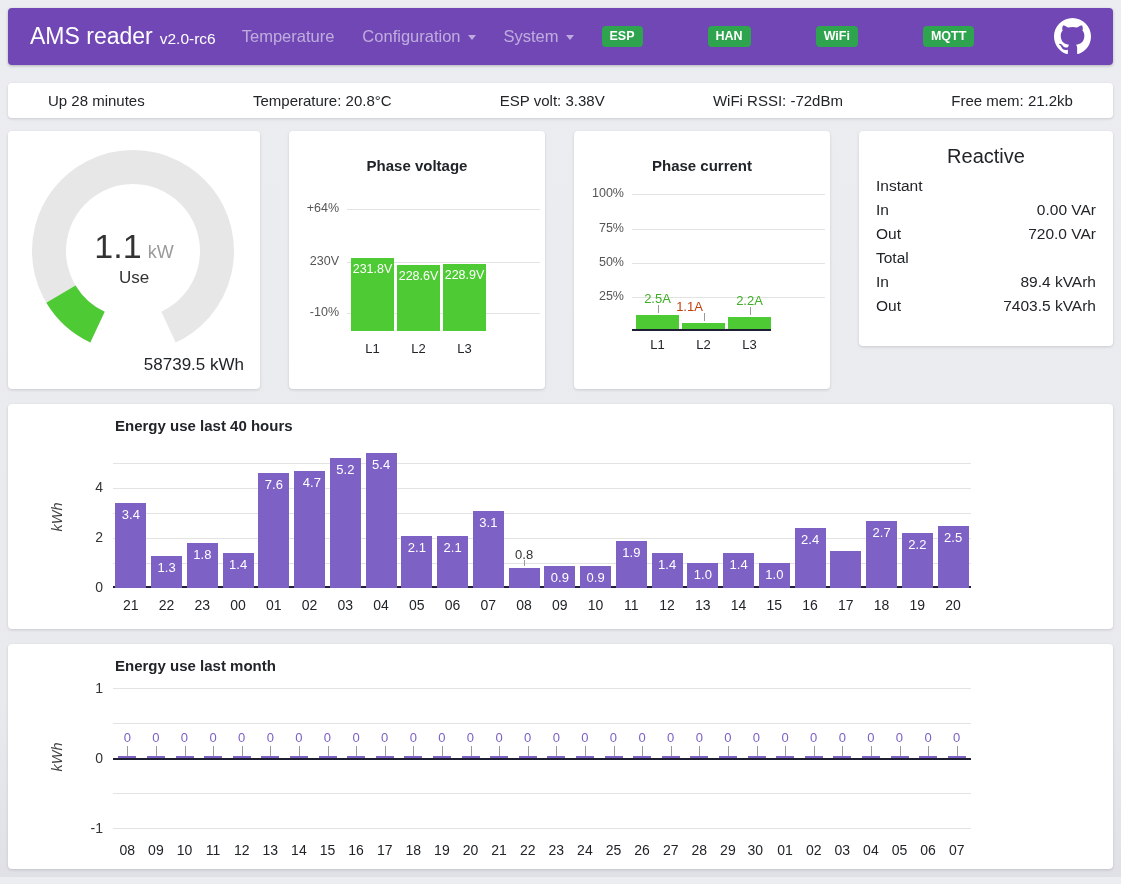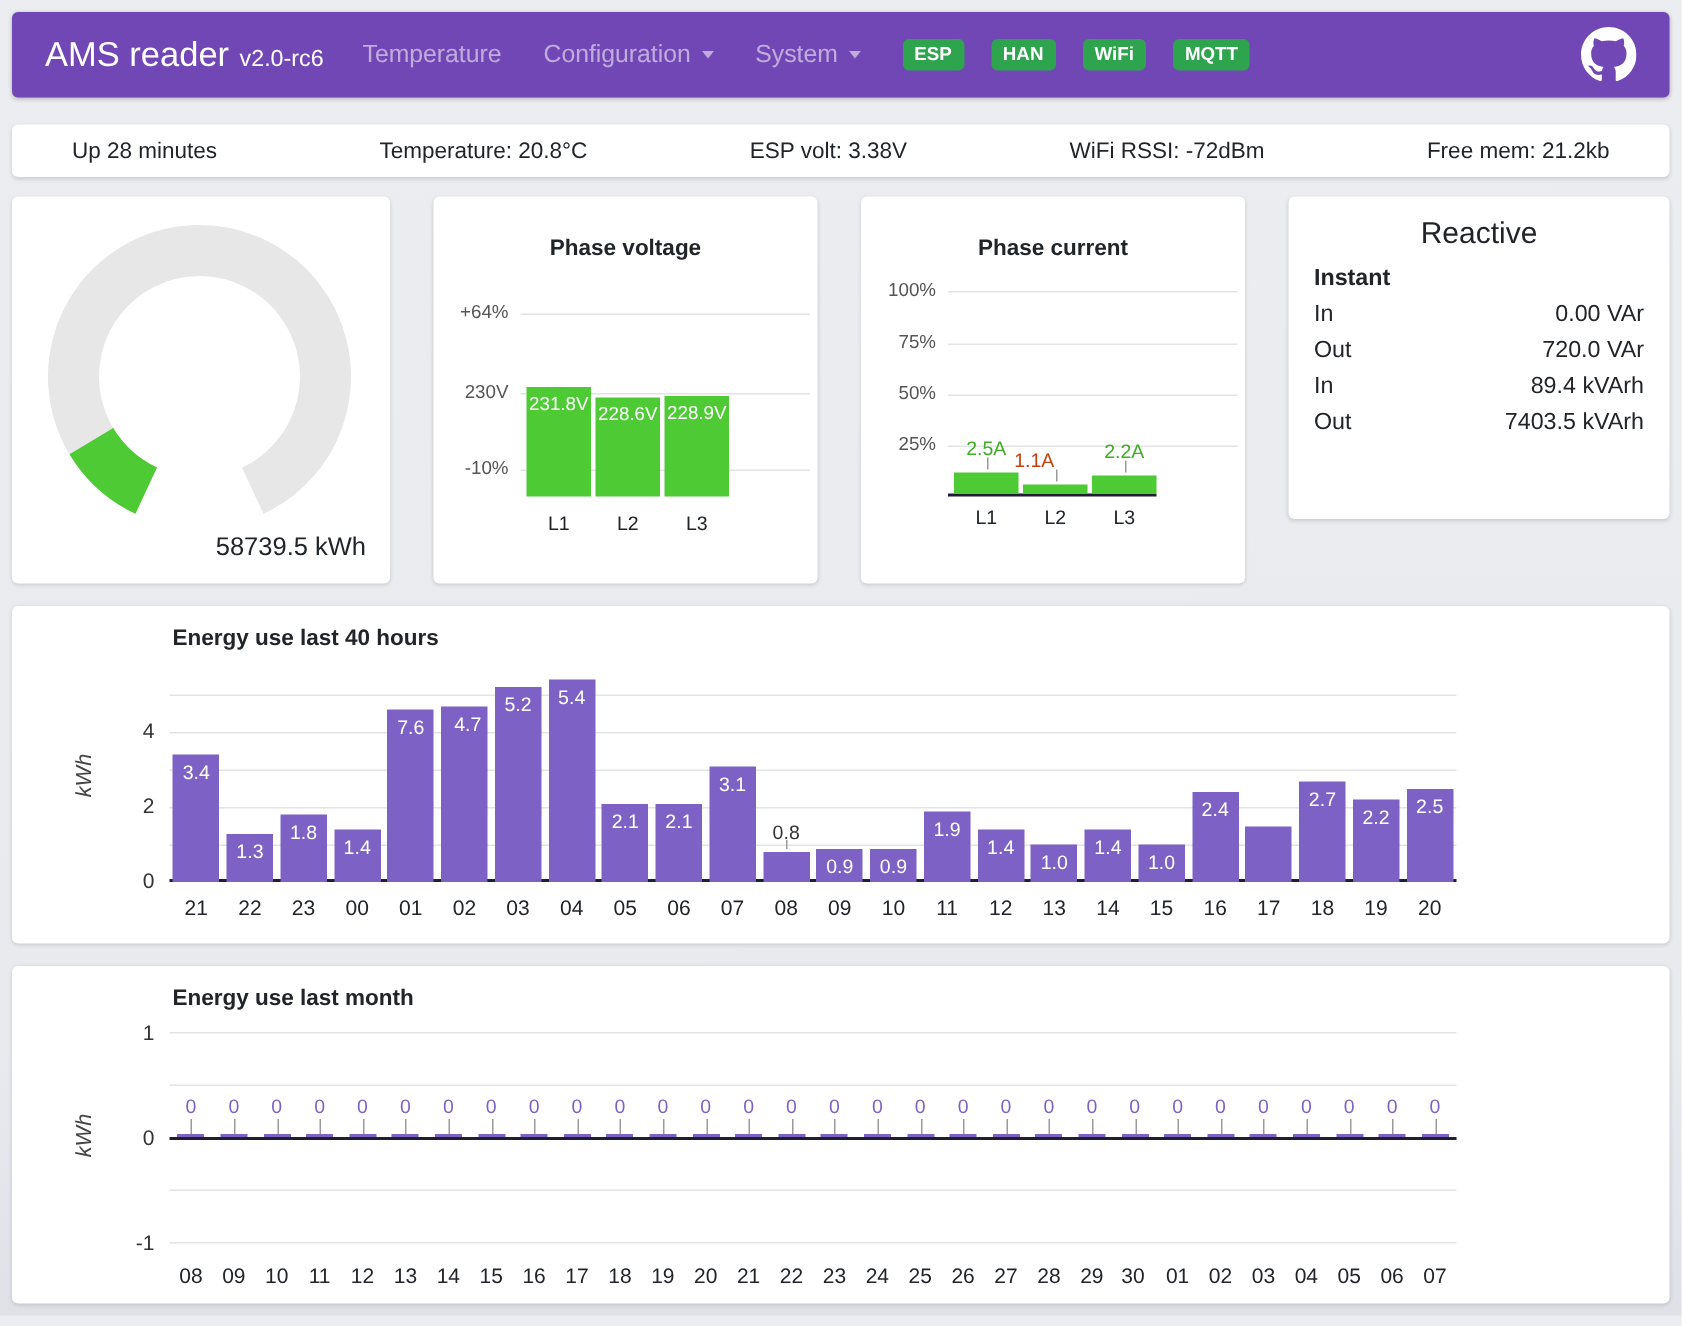--- a/index.html
+++ b/index.html
@@ -21,21 +21,21 @@
   .brand { display: flex; align-items: baseline; color: #fff; text-decoration: none; cursor: pointer; }
   .brand-name { font-size: 23px; }
   .brand-ver { font-size: 15.5px; margin-left: 7px; }
   .nav { display: flex; align-items: center; margin-left: 26px; }
   .nav-link { color: rgba(255,255,255,.55); font-size: 16.5px; margin-right: 28px; cursor: pointer; text-decoration: none; white-space: nowrap; }
   .caret {
     display: inline-block; margin-left: 7px; vertical-align: 2px;
     border-left: 4.5px solid transparent; border-right: 4.5px solid transparent;
     border-top: 5px solid rgba(255,255,255,.55);
   }
-  .badges { display: flex; align-items: flex-start; }
+  .badges { display: flex; align-items: flex-start; gap: 47px; }
   .badge {
     background: #2ea44f; color: #fff; font-weight: bold; font-size: 12.5px;
     padding: 4px 8px; border-radius: 4px; margin-right: 18px; line-height: 1;
   }
   .gh-link { margin-left: auto; display: flex; align-items: center; cursor: pointer; }
 
   
   .card { background: #fff; border-radius: 4px; box-shadow: 0 1px 3px rgba(0,0,0,.14); }
 
   .statusbar {
@@ -70,21 +70,21 @@
   .curr-label { position: absolute; text-align: center; font-size: 13px; }
   .callout { position: absolute; width: 1px; background: #9a9a9a; }
   .xtick { position: absolute; text-align: center; font-size: 14px; color: #212529; }
   .mini-plot .xtick { font-size: 13px; }
   .axisline { position: absolute; background: #1f1f33; }
   .zerodash { position: absolute; height: 2px; }
 
   
   .reactive-title { text-align: center; font-size: 20px; margin: 14px 0 6px; }
   .r-row { display: flex; justify-content: space-between; padding: 0 17px; font-size: 15.5px; line-height: 24px; }
-  .r-row.bold { font-weight: bold; }
+  .r-row.bold { font-weight: normal; }
 
   
   .big-card { margin-top: 15px; height: 225px; position: relative; }
   .big-title { position: absolute; left: 107px; top: 13px; font-weight: bold; font-size: 15px; }
   .ylab {
     position: absolute; left: 34px; top: 105px;
     transform: rotate(-90deg); font-style: italic; font-size: 14.5px; color: #444;
   }
   .big-plot { position: absolute; left: 105px; top: 36px; width: 858px; height: 148px; }
   #dayPlot { border-bottom: 2px solid #1f1f33; }
@@ -126,20 +126,26 @@
       <span>Free mem: 21.2kb</span>
     </section>
 
   <section class="cards-row">
 
     <div class="card gauge-card">
       <svg class="gauge-svg" id="gaugeSvg" viewBox="0 0 204 204">
           <path d="M 66.50 178.13 A 84 84 0 1 1 137.50 178.13" stroke="#e7e7e7" stroke-width="34" fill="none" stroke-linecap="butt"></path>
           <path d="M 66.50 178.13 A 84 84 0 0 1 29.92 145.14" stroke="#4ecb34" stroke-width="34" fill="none" stroke-linecap="butt"></path>
         </svg>
+      <div class="gauge-center">
+        <div>
+          <span class="g-val">1.1</span><span class="g-unit">kW</span>
+        </div>
+        <div class="g-label">Use</div>
+      </div>
       <div class="gauge-total">58739.5 kWh</div>
     </div>
 
     <div class="card chart-card">
       <div class="mini-title">Phase voltage</div>
       <div class="mini-plot" id="voltPlot">
           <div class="gridline" style="top: 12px;"></div>
           <div class="ytick" style="top: 4px;">+64%</div>
           <div class="gridline" style="top: 65px;"></div>
           <div class="ytick" style="top: 57px;">230V</div>
@@ -191,20 +197,24 @@
             <span>Instant</span>
             <span></span>
           </div>
           <div class="r-row">
             <span>In</span>
             <span>0.00 VAr</span>
           </div>
           <div class="r-row">
             <span>Out</span>
             <span>720.0 VAr</span>
+          </div>
+          <div class="r-row bold">
+            <span>Total</span>
+            <span></span>
           </div>
           <div class="r-row">
             <span>In</span>
             <span>89.4 kVArh</span>
           </div>
           <div class="r-row">
             <span>Out</span>
             <span>7403.5 kVArh</span>
           </div>
         </div>

